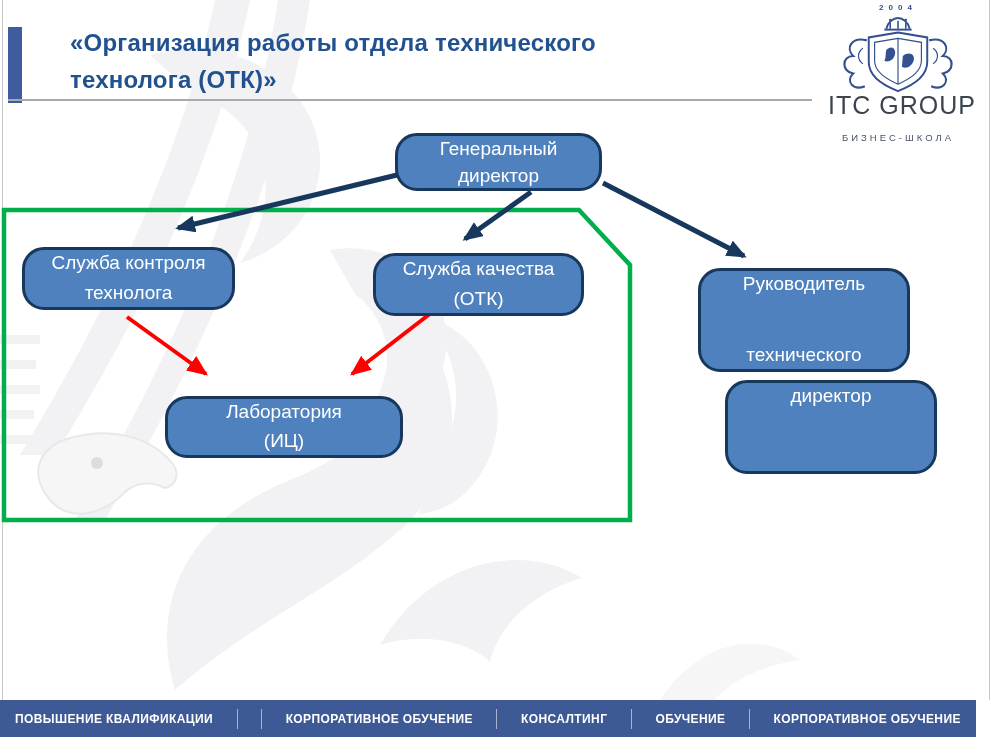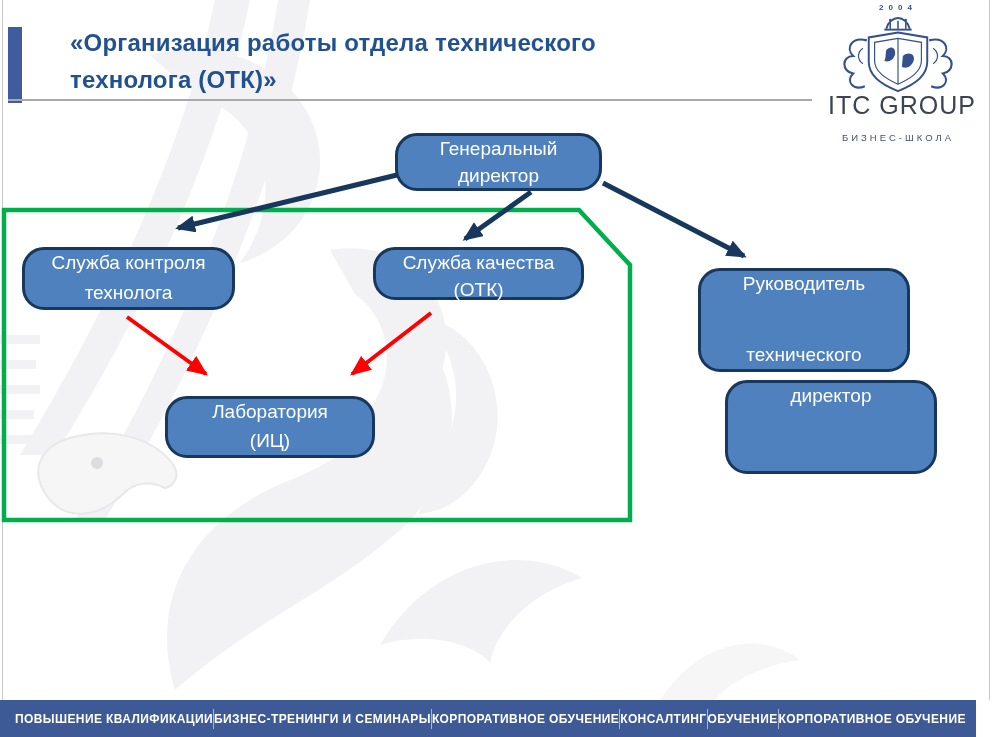--- a/index.html
+++ b/index.html
@@ -124,40 +124,39 @@
   </svg>
 
   <div class="node" style="left:395px;top:133px;width:207px;height:58px">
     <span>Генеральный</span>
     <span>директор</span>
   </div>
   <div class="node" style="left:22px;top:247px;width:213px;height:63px">
     <span>Служба контроля</span>
     <span>технолога</span>
   </div>
-  <div class="node" style="left:373px;top:247px;width:211px;height:53px">
+  <div class="node" style="left:373px;top:253px;width:211px;height:63px">
     <span>Служба качества</span>
     <span>(ОТК)</span>
   </div>
   <div class="node" style="left:698px;top:268px;width:212px;height:104px">
     <span>Руководитель</span>
     <span>технического</span>
   </div>
-  <div class="node" style="left:165px;top:396px;width:210px;height:62px">
+  <div class="node" style="left:165px;top:396px;width:238px;height:62px">
     <span>Лаборатория</span>
     <span>(ИЦ)</span>
   </div>
   <div class="node" style="left:725px;top:380px;width:212px;height:94px">
     <span>директор</span>
   </div>
 
   <div class="footer">
     <span>ПОВЫШЕНИЕ КВАЛИФИКАЦИИ</span>
     <span class="fsep"></span>
-    <span>БИЗНЕС-ТРЕНИНГИ И СЕМИНАРЫ</span>
     <span class="fsep"></span>
     <span>КОРПОРАТИВНОЕ ОБУЧЕНИЕ</span>
     <span class="fsep"></span>
     <span>КОНСАЛТИНГ</span>
     <span class="fsep"></span>
     <span>ОБУЧЕНИЕ</span>
     <span class="fsep"></span>
     <span>КОРПОРАТИВНОЕ ОБУЧЕНИЕ</span>
   </div>
 

